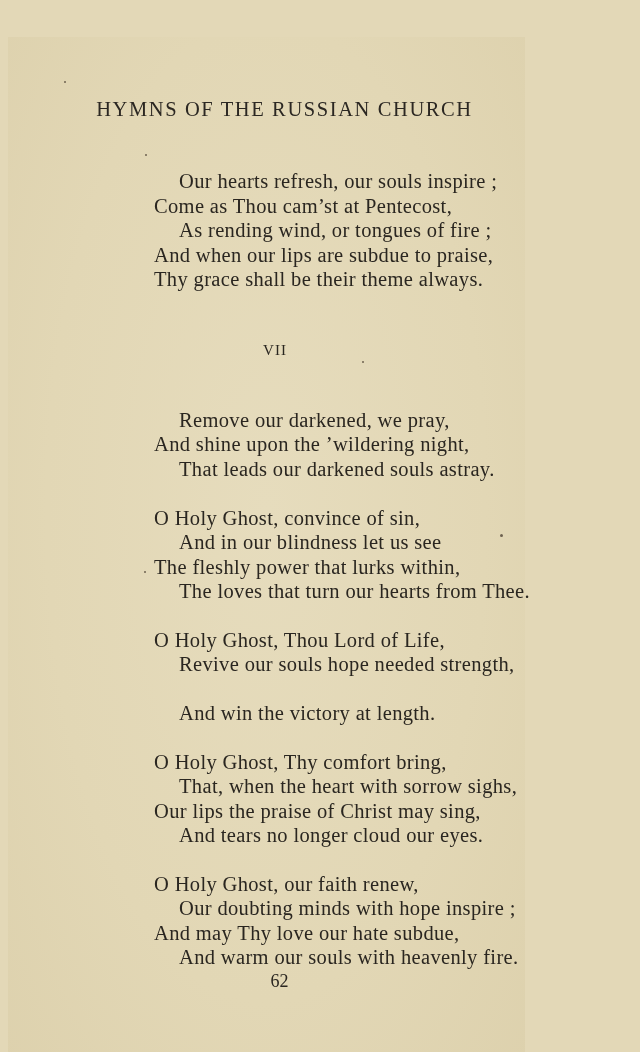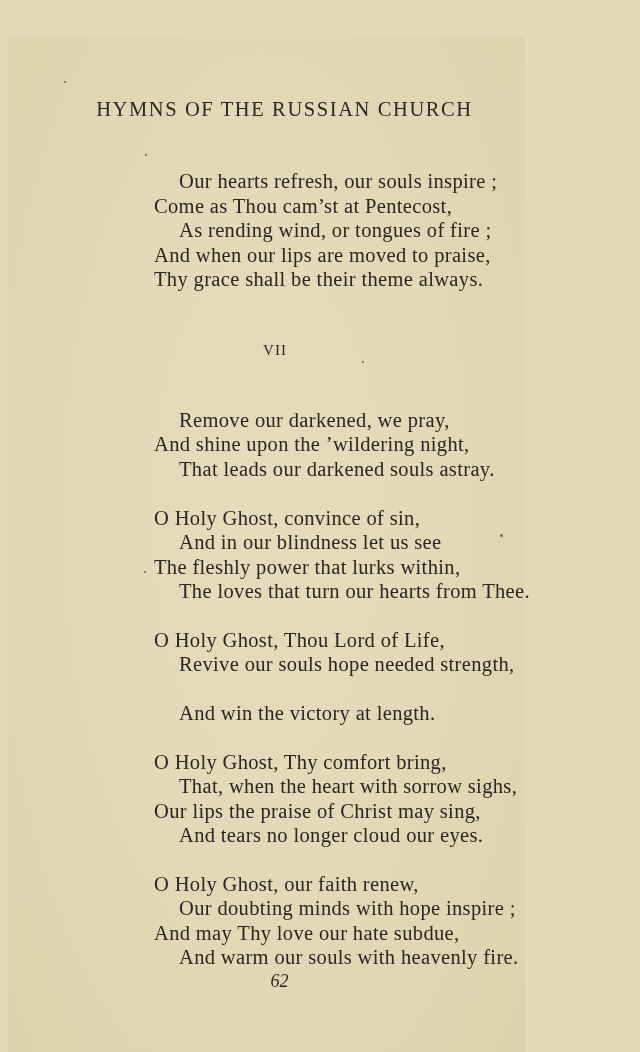--- a/index.html
+++ b/index.html
@@ -25,35 +25,35 @@
     position: absolute; font-size: 20.5px; white-space: nowrap; letter-spacing: 0.35px;
     line-height: 24px;
   }
   .sec-num {
     position: absolute; top: 305px; left: 0; width: 100%; text-align: center;
     font-size: 15px; letter-spacing: 1px; padding-left: 17px; box-sizing: border-box;
   }
   .sc { font-variant: small-caps; }
   .page-num {
     position: absolute; top: 934px; left: 0; width: 100%; text-align: center;
-    font-size: 18px; padding-left: 26px; box-sizing: border-box; font-style: italic;
+    font-size: 18px; padding-left: 26px; box-sizing: border-box;
   }
   .speck { position: absolute; width: 3px; height: 3px; border-radius: 50%; background: #6e6250; }
 </style>
 </head>
 <body>
 
 <div class="page">
 
   <div class="running-head">HYMNS OF THE RUSSIAN CHURCH</div>
 
   <div class="line" style="top:132px;left:171px">Our hearts refresh, our souls inspire ;</div>
   <div class="line" style="top:157px;left:146px">Come as Thou cam’st at Pentecost,</div>
   <div class="line" style="top:181px;left:171px">As rending wind, or tongues of fire ;</div>
-  <div class="line" style="top:206px;left:146px">And when our lips are moved to praise,</div>
+  <div class="line" style="top:206px;left:146px">And when our lips are subdue to praise,</div>
   <div class="line" style="top:230px;left:146px">Thy grace shall be their theme always.</div>
 
   <div class="sec-num">VII</div>
 
   <div class="line" style="top:371px;left:171px">Remove our darkened, we pray,</div>
   <div class="line" style="top:395px;left:146px">And shine upon the ’wildering night,</div>
   <div class="line" style="top:420px;left:171px">That leads our darkened souls astray.</div>
 
   <div class="line" style="top:469px;left:146px">O Holy Ghost, convince of sin,</div>
   <div class="line" style="top:493px;left:171px">And in our blindness let us see</div>

